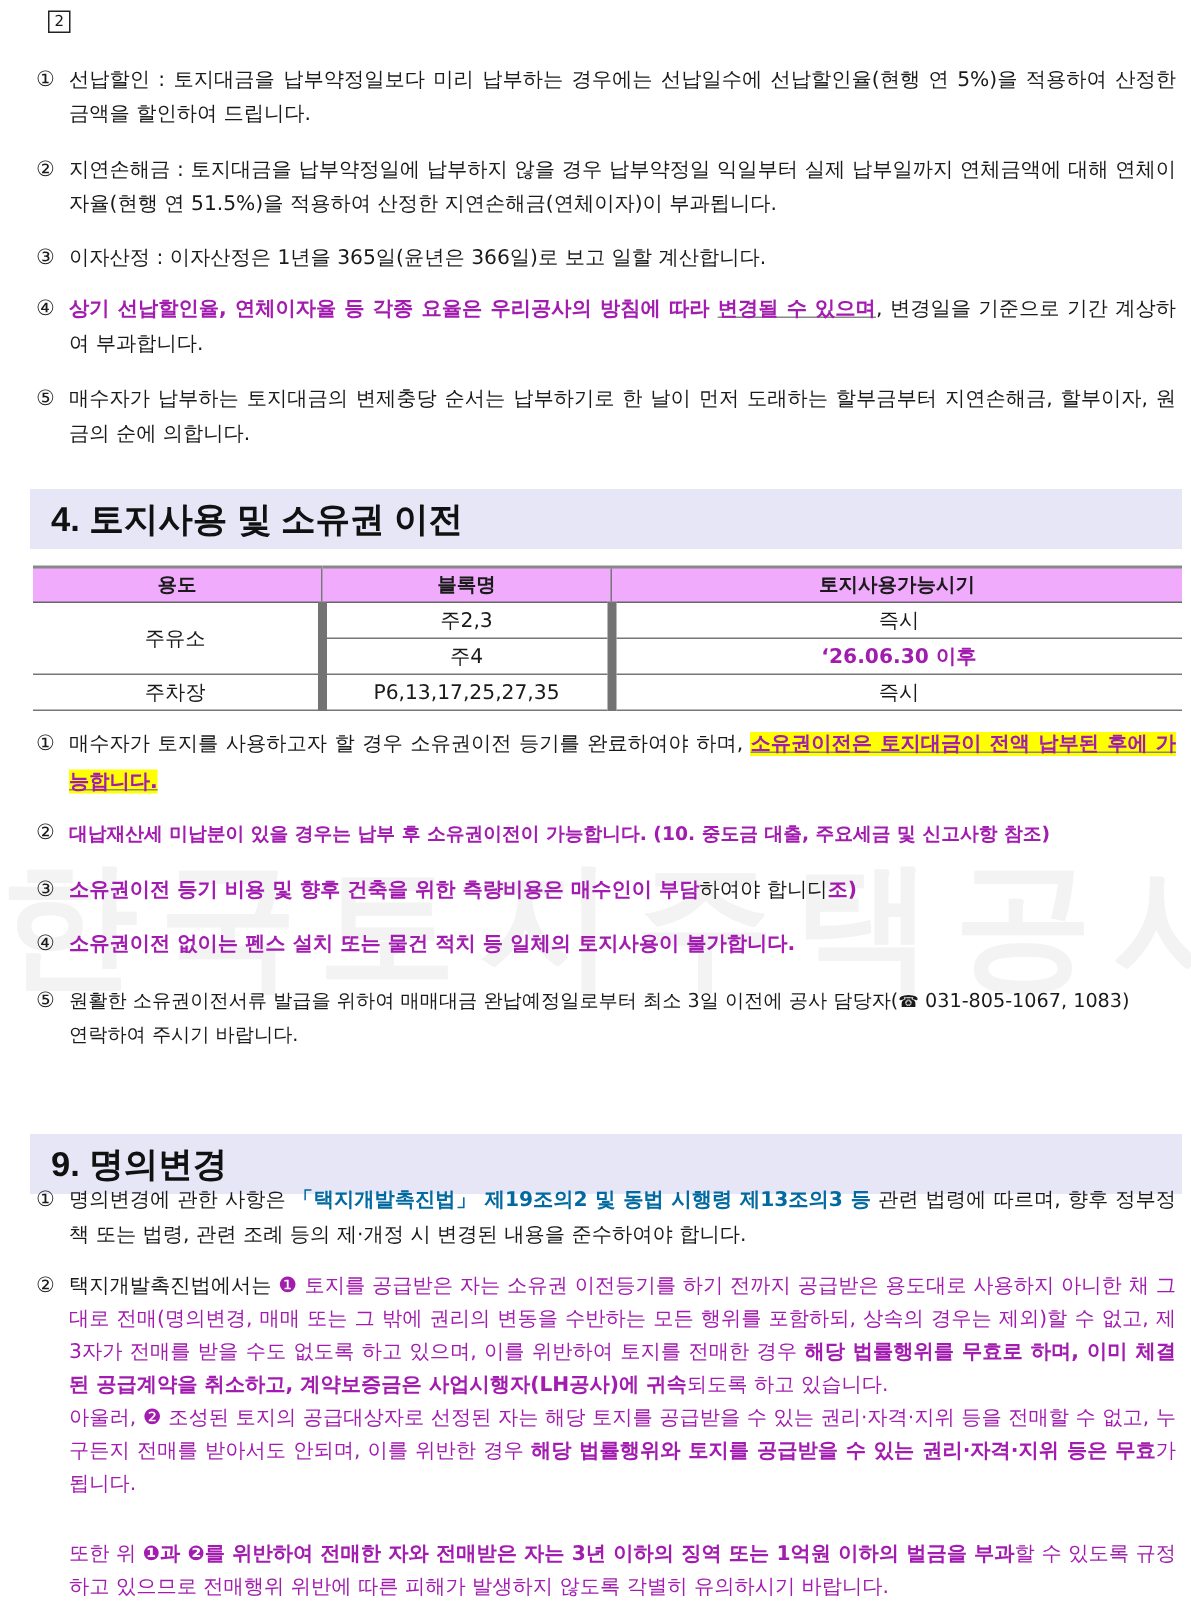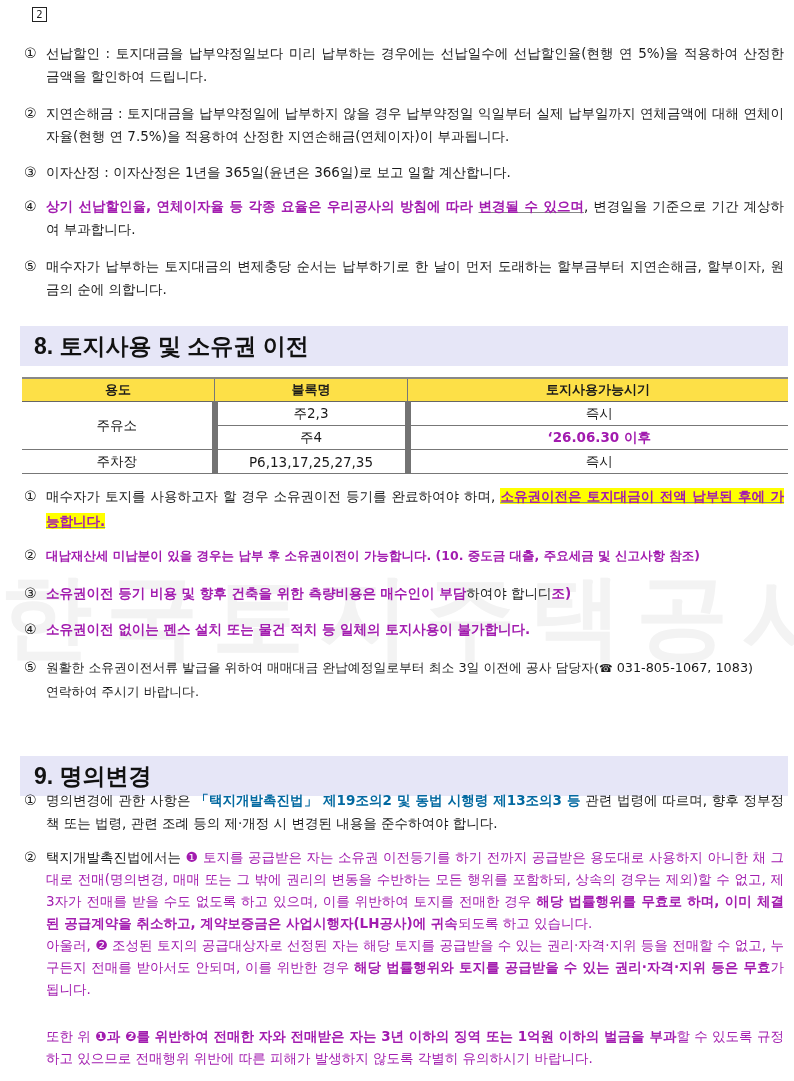--- a/index.html
+++ b/index.html
@@ -42,21 +42,21 @@
   }
   .sec-bar span {
     position: absolute; left: 14px; top: 5px; font-size: 23px; font-weight: bold;
     font-family: "Liberation Sans", "DejaVu Sans", sans-serif; color: #111;
   }
   table.land {
     position: absolute; left: 22px; top: 377px; width: 766px;
     border-collapse: collapse; font-size: 13.5px;
   }
   table.land th {
-    background: #fde047; font-weight: bold; height: 20px;
+    background: #f0abfc; font-weight: bold; height: 20px;
     border-top: 2px solid #888; border-bottom: 1px solid #666;
     border-left: 1px solid #777; font-size: 13px;
   }
   table.land td {
     height: 21px; text-align: center; border-bottom: 1px solid #777;
     border-left: 6px solid #737373;
   }
   table.land th:first-child, table.land td.first { border-left: none; }
   .phone { font-size: 11px; }
   .circ { font-size: 14px; }
@@ -71,37 +71,37 @@
   <div class="sub-heading">
     <span class="boxnum">2</span>
   </div>
 
   <div class="item" style="top:42px">
     <span class="num">①</span>
     <span class="body">선납할인 : 토지대금을 납부약정일보다 미리 납부하는 경우에는 선납일수에 선납할인율(현행 연 5%)을 적용하여 산정한 금액을 할인하여 드립니다.</span>
   </div>
   <div class="item" style="top:102px">
     <span class="num">②</span>
-    <span class="body">지연손해금 : 토지대금을 납부약정일에 납부하지 않을 경우 납부약정일 익일부터 실제 납부일까지 연체금액에 대해 연체이자율(현행 연 7.5%)을 적용하여 산정한 지연손해금(연체이자)이 부과됩니다.</span>
+    <span class="body">지연손해금 : 토지대금을 납부약정일에 납부하지 않을 경우 납부약정일 익일부터 실제 납부일까지 연체금액에 대해 연체이자율(현행 연 51.5%)을 적용하여 산정한 지연손해금(연체이자)이 부과됩니다.</span>
   </div>
   <div class="item" style="top:161px">
     <span class="num">③</span>
     <span class="body">이자산정 : 이자산정은 1년을 365일(윤년은 366일)로 보고 일할 계산합니다.</span>
   </div>
   <div class="item" style="top:195px">
     <span class="num">④</span>
     <span class="body"><span class="red bold">상기 선납할인율, 연체이자율 등 각종 요율은 우리공사의 방침에 따라 </span><span class="red bold ul">변경될 수 있으며</span><span>, 변경일을 기준으로 기간 계상하여 부과합니다.</span></span>
   </div>
   <div class="item" style="top:255px">
     <span class="num">⑤</span>
     <span class="body">매수자가 납부하는 토지대금의 변제충당 순서는 납부하기로 한 날이 먼저 도래하는 할부금부터 지연손해금, 할부이자, 원금의 순에 의합니다.</span>
   </div>
 
   <div class="sec-bar" style="top:326px">
-    <span>8. 토지사용 및 소유권 이전</span>
+    <span>4. 토지사용 및 소유권 이전</span>
   </div>
 
   <table class="land">
     <thead>
       <tr>
         <th style="width:190px">용도</th>
         <th style="width:190px">블록명</th>
         <th>토지사용가능시기</th>
       </tr>
     </thead>

